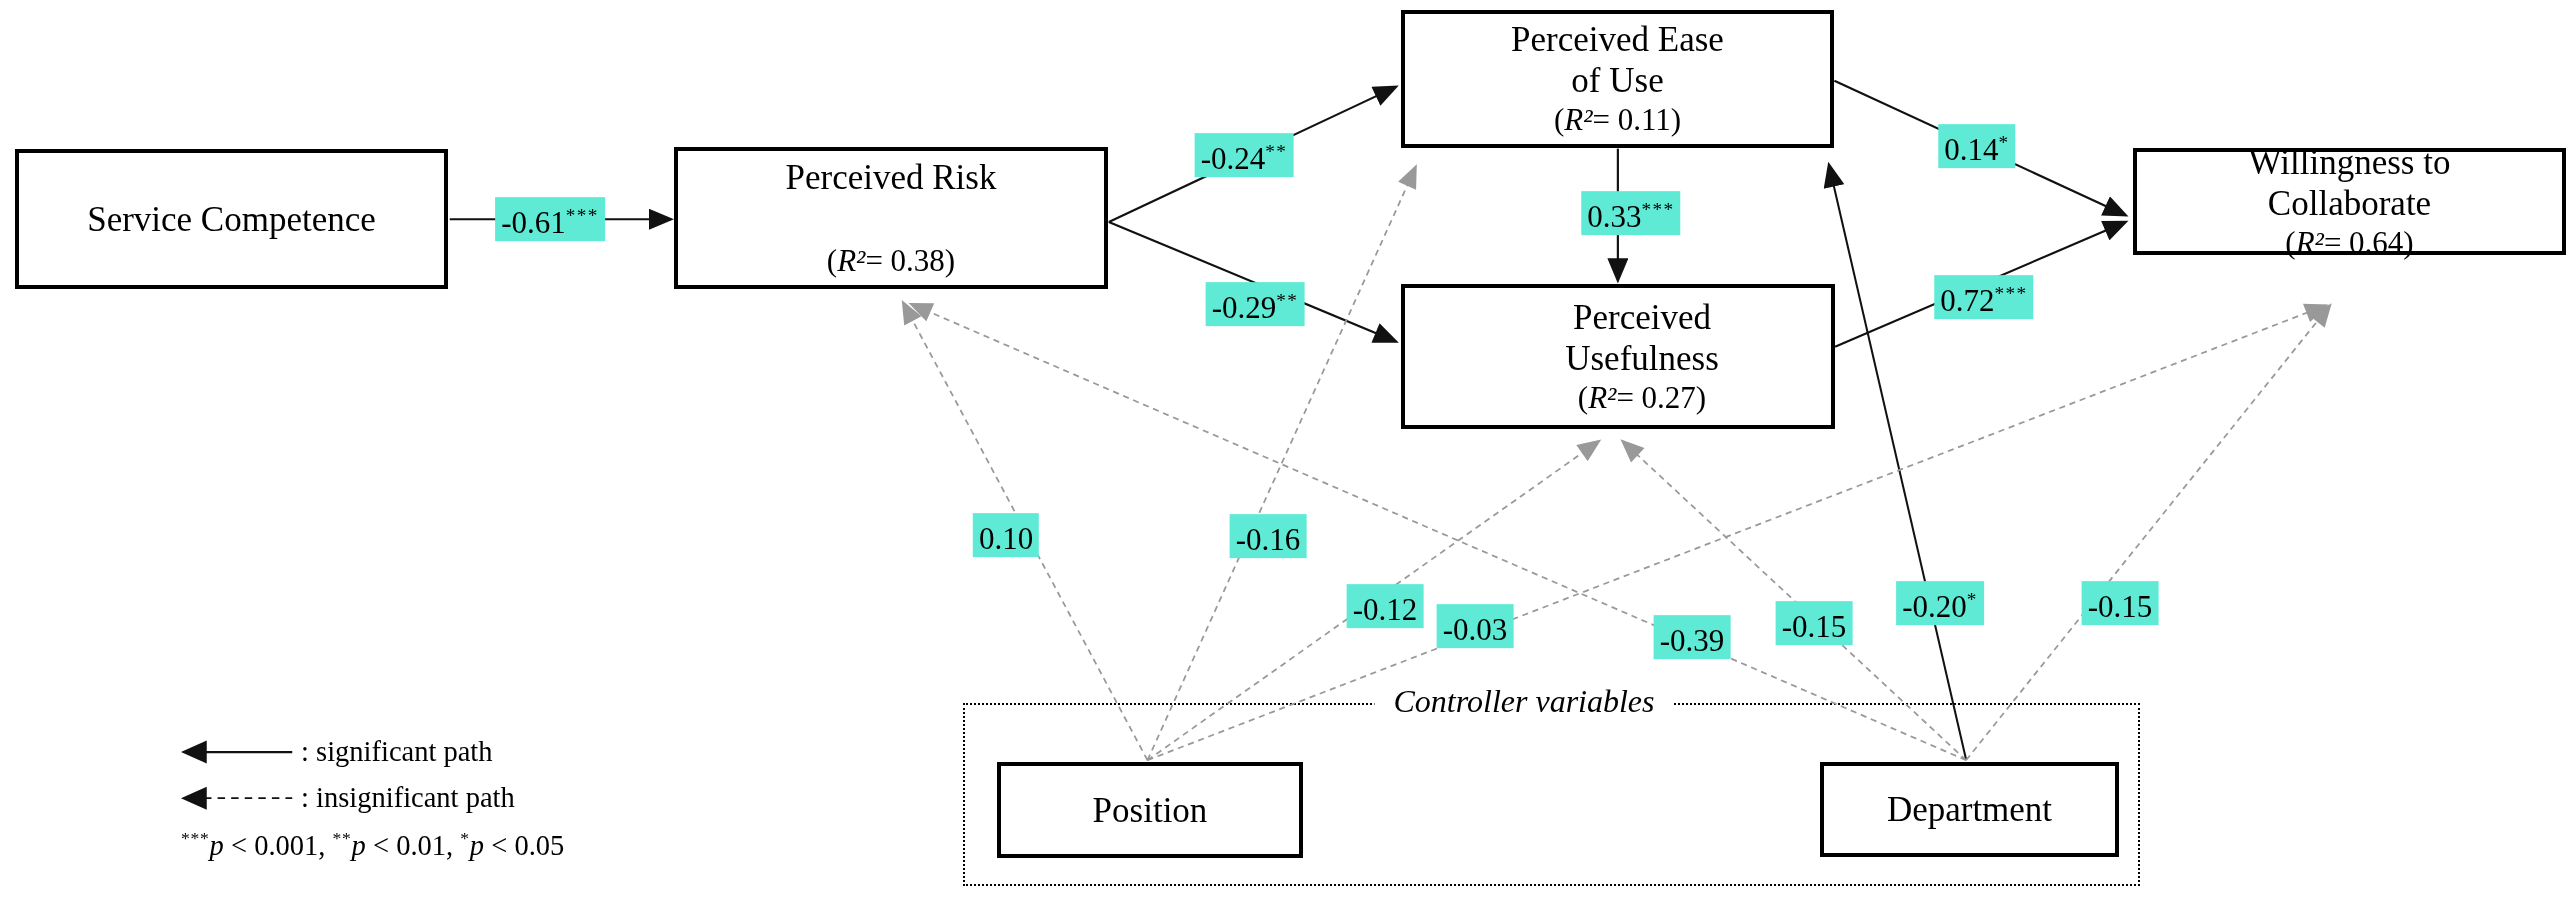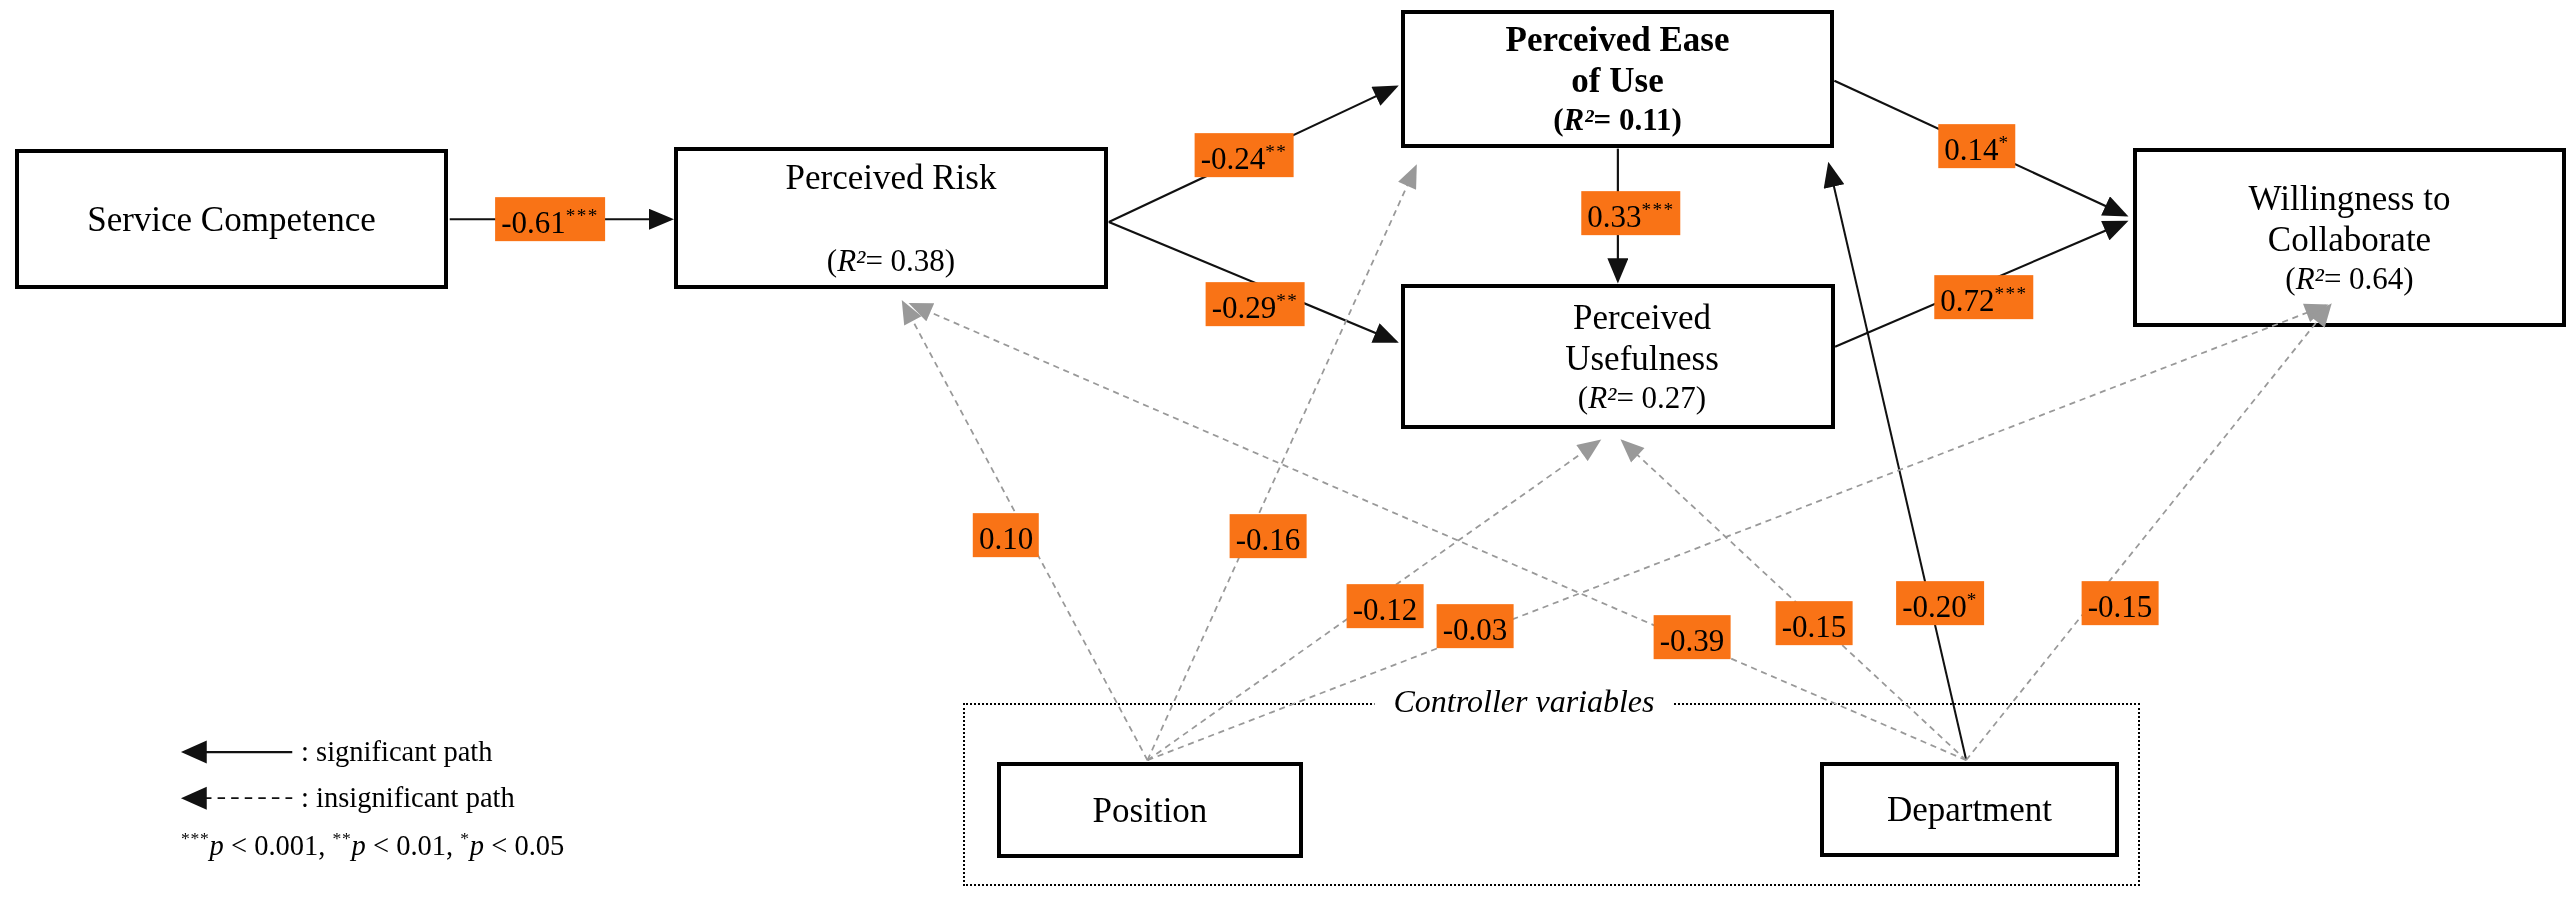--- a/index.html
+++ b/index.html
@@ -41,21 +41,21 @@
     padding:1.4px 19px;
     font-size:32px;
     font-style:italic;
     white-space:nowrap;
     z-index:4;
   }
   svg.lines{position:absolute;left:0;top:0;z-index:3;}
   .plabel{
     position:absolute;
     transform:translate(-50%,-50%);
-    background:#f97316;
+    background:#5eead4;
     padding:0.7px 6.1px;
     font-size:31px;
     line-height:35px;
     white-space:nowrap;
     z-index:4;
   }
   .plabel sup{font-size:62%;vertical-align:super;letter-spacing:1.4px;}
   .legend-text{
     position:absolute;
     transform:translateY(-50%);
@@ -115,33 +115,33 @@
 
   <div class="box" style="left:15px;top:149px;width:433px;height:140px;">
     <div class="title">Service Competence</div>
   </div>
 
   <div class="box" style="left:674px;top:147px;width:434px;height:142px;gap:44px;">
     <div class="title">Perceived Risk</div>
     <div class="r2"><span>(</span><span class="it">R²</span><span>= 0.38)</span></div>
   </div>
 
-  <div class="box" style="left:1401px;top:9.5px;width:433px;height:138px;font-weight:bold;">
+  <div class="box" style="left:1401px;top:9.5px;width:433px;height:138px;">
     <div class="title">Perceived Ease</div>
     <div class="title">of Use</div>
     <div class="r2"><span>(</span><span class="it">R²</span><span>= 0.11)</span></div>
   </div>
 
   <div class="box" style="left:1401px;top:284px;width:434px;height:145px;padding-left:48px;">
     <div class="title">Perceived</div>
     <div class="title">Usefulness</div>
     <div class="r2"><span>(</span><span class="it">R²</span><span>= 0.27)</span></div>
   </div>
 
-  <div class="box" style="left:2133px;top:148px;width:433px;height:179px;">
+  <div class="box" style="left:2133px;top:148px;width:433px;height:107px;">
     <div class="title">Willingness to</div>
     <div class="title">Collaborate</div>
     <div class="r2"><span>(</span><span class="it">R²</span><span>= 0.64)</span></div>
   </div>
 
   <div class="box" style="left:1820px;top:762px;width:299px;height:95px;border-width:4.1px;">
     <div class="title">Department</div>
   </div>
 
   <div class="box" style="left:997px;top:762px;width:306px;height:96px;border-width:4.1px;">

